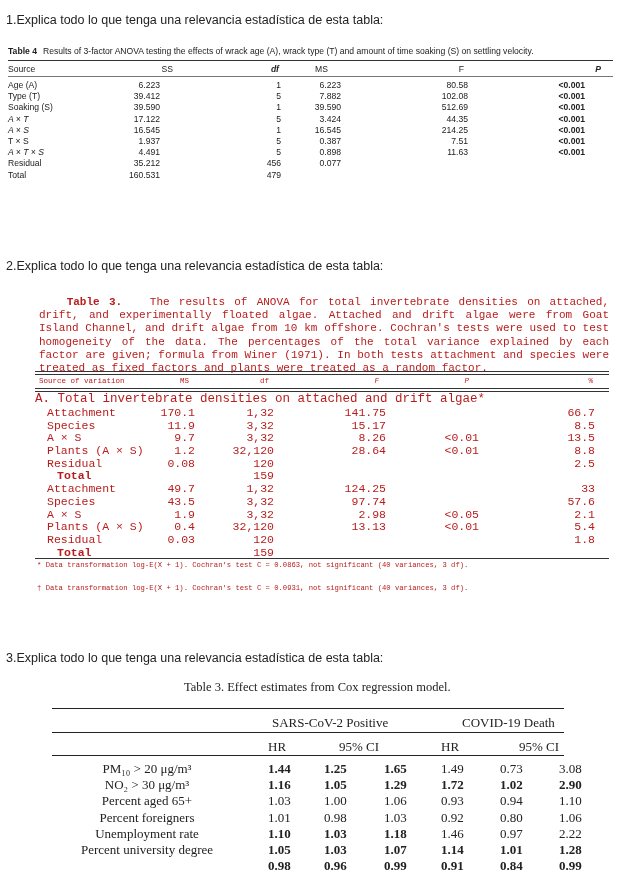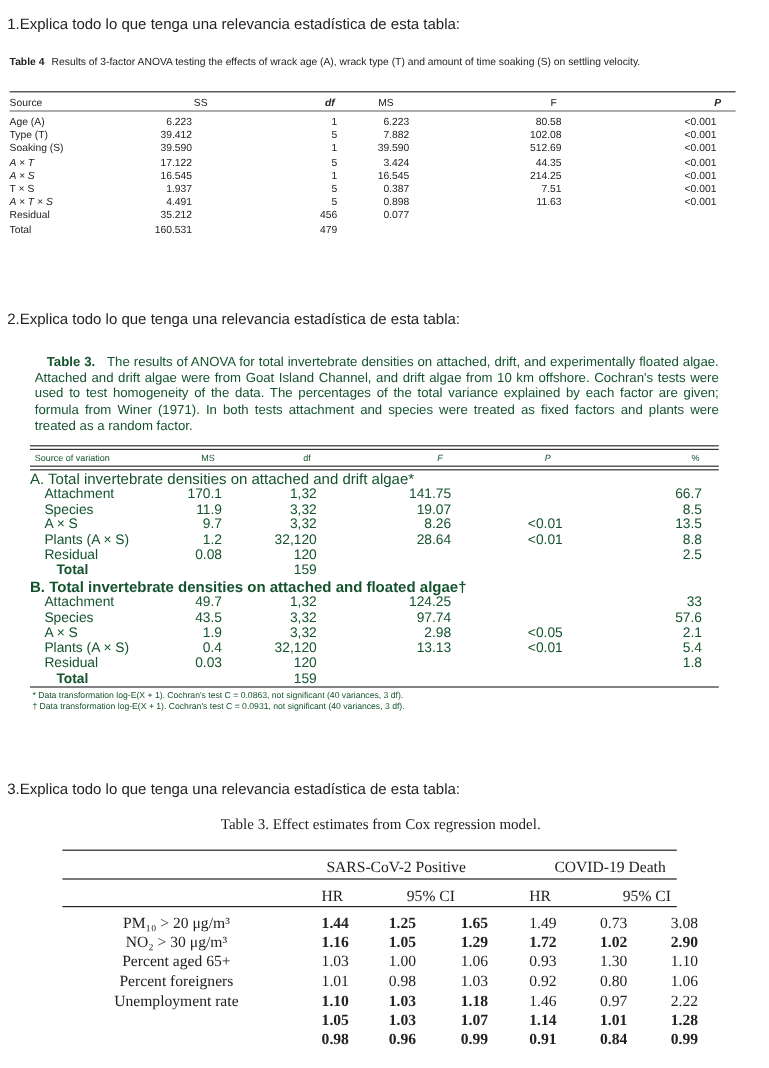--- a/index.html
+++ b/index.html
@@ -1,42 +1,42 @@
 <!DOCTYPE html>
 <html><head>
 <meta charset="utf-8">
 <style>
   html, body { margin:0; padding:0; background:#ffffff; }
   body { width:641px; height:890px; position:relative; overflow:hidden; color:#111; }
   .q { position:absolute; left:6px; font-family:"Liberation Sans", sans-serif; font-size:12.5px; color:#222; }
   
   .t4 { position:absolute; left:8px; top:46px; width:605px; font-family:"Liberation Sans", sans-serif; font-size:8.6px; color:#222; }
-  .t4 .cap { font-size:8.6px; margin-bottom:20px; white-space:nowrap; }
+  .t4 .cap { font-size:8.6px; margin-bottom:4px; white-space:nowrap; }
   .t4 .cap b { font-weight:bold; margin-right:6px; }
   .t4 .rule-top { border-top:1.5px solid #333; }
   .t4 .rule { border-top:0.8px solid #777; }
   .t4 .row { position:relative; height:11.2px; }
   .t4 .hdr { height:15px;text-align:center; }
   .t4 .hdr .c { top:3px; }
   .t4 .c { position:absolute; top:0; white-space:nowrap; }
   .t4 .c0 { left:0; }
   .t4 .c1 { right:453px; }
   .t4 .c2 { right:332px; }
   .t4 .c3 { right:272px; }
   .t4 .c4 { right:145px; }
-  .t4 .c5 { right:16px; }
+  .t4 .c5 { right:28px;font-weight:bold; }
   .t4 .hdr .c1 { right:440px; }
   .t4 .hdr .c2 { right:334px; font-style:italic; font-weight:bold; }
   .t4 .hdr .c3 { right:285px; }
   .t4 .hdr .c4 { right:149px; }
   .t4 .hdr .c5 { right:12px; font-style:italic; font-weight:bold; }
   .t4 .body { padding-top:3px; }
 
   
-  .t3a { position:absolute; left:29px; top:296px; width:570px; font-family:Liberation Sans, sans-serif; color:#14532d; }
+  .t3a { position:absolute; left:39px; top:296px; width:570px; font-family:Liberation Mono, monospace; color:#b91c1c; }
   .t3a .cap { font-size:11px; line-height:13.2px; text-align:justify; margin-left:0; }
   .t3a .cap b { font-weight:bold; }
   .t3a .tbl { position:absolute; left:-4px; top:75px; width:574px; }
   .t3a .dbl { border-top:1px solid #333; height:2px; border-bottom:1px solid #333; }
   .t3a .hdr { position:relative; height:13px; font-size:7.5px; }
   .t3a .hdr .c { top:2px; }
   .t3a .c { position:absolute; white-space:nowrap; }
   .t3a .sec { font-size:12.5px; height:14px; position:relative; padding-left:0; white-space:nowrap; }
   .t3a .row { position:relative; height:12.7px; font-size:11.5px; }
   .t3a .lab { left:12px; }
@@ -183,21 +183,21 @@
           <span class="c lab">Attachment</span>
           <span class="c ms">170.1</span>
           <span class="c df">1,32</span>
           <span class="c f">141.75</span>
           <span class="c pc">66.7</span>
         </div>
         <div class="row">
           <span class="c lab">Species</span>
           <span class="c ms">11.9</span>
           <span class="c df">3,32</span>
-          <span class="c f">19.07</span>
+          <span class="c f">15.17</span>
           <span class="c pc">8.5</span>
         </div>
         <div class="row">
           <span class="c lab">A × S</span>
           <span class="c ms">9.7</span>
           <span class="c df">3,32</span>
           <span class="c f">8.26</span>
           <span class="c p">&lt;0.01</span>
           <span class="c pc">13.5</span>
         </div>
@@ -212,21 +212,20 @@
         <div class="row">
           <span class="c lab">Residual</span>
           <span class="c ms">0.08</span>
           <span class="c df">120</span>
           <span class="c pc">2.5</span>
         </div>
         <div class="row">
           <span class="c tot bold">Total</span>
           <span class="c df">159</span>
         </div>
-        <div class="sec" style="font-weight: bold;">B.  Total invertebrate densities on attached and floated algae†</div>
         <div class="row">
           <span class="c lab">Attachment</span>
           <span class="c ms">49.7</span>
           <span class="c df">1,32</span>
           <span class="c f">124.25</span>
           <span class="c pc">33</span>
         </div>
         <div class="row">
           <span class="c lab">Species</span>
           <span class="c ms">43.5</span>
@@ -256,21 +255,21 @@
           <span class="c df">120</span>
           <span class="c pc">1.8</span>
         </div>
         <div class="row">
           <span class="c tot bold">Total</span>
           <span class="c df">159</span>
         </div>
       </div>
     <div class="single"></div>
     <div class="foot">* Data transformation log-E(X + 1). Cochran's test C = 0.0863, not significant (40 variances, 3 df).</div>
-    <div class="foot" style="margin-top:0">† Data transformation log-E(X + 1). Cochran's test C = 0.0931, not significant (40 variances, 3 df).</div>
+    <div class="foot" style="margin-top:14px">† Data transformation log-E(X + 1). Cochran's test C = 0.0931, not significant (40 variances, 3 df).</div>
   </div>
 </div>
 
 <div class="q" style="top:651px">3.Explica todo lo que tenga una relevancia estadística de esta tabla:</div>
 
 <div class="t3b">
   <div class="cap">Table 3. Effect estimates from Cox regression model.</div>
   <div class="thick" style="top:28px"></div>
   <span class="c grp" style="left:220px">SARS-CoV-2 Positive</span>
   <span class="c grp" style="left:410px">COVID-19 Death</span>
@@ -298,21 +297,21 @@
         <span class="c hr2 bold">1.72</span>
         <span class="c lo2 bold">1.02</span>
         <span class="c hi2 bold">2.90</span>
       </div>
       <div class="row" style="top: 113.4px;">
         <span class="c lab">Percent aged 65+</span>
         <span class="c hr1">1.03</span>
         <span class="c lo1">1.00</span>
         <span class="c hi1">1.06</span>
         <span class="c hr2">0.93</span>
-        <span class="c lo2">1.30</span>
+        <span class="c lo2">0.94</span>
         <span class="c hi2">1.10</span>
       </div>
       <div class="row" style="top: 129.6px;">
         <span class="c lab">Percent foreigners</span>
         <span class="c hr1">1.01</span>
         <span class="c lo1">0.98</span>
         <span class="c hi1">1.03</span>
         <span class="c hr2">0.92</span>
         <span class="c lo2">0.80</span>
         <span class="c hi2">1.06</span>
@@ -320,20 +319,21 @@
       <div class="row" style="top: 145.8px;">
         <span class="c lab">Unemployment rate</span>
         <span class="c hr1 bold">1.10</span>
         <span class="c lo1 bold">1.03</span>
         <span class="c hi1 bold">1.18</span>
         <span class="c hr2">1.46</span>
         <span class="c lo2">0.97</span>
         <span class="c hi2">2.22</span>
       </div>
       <div class="row" style="top: 162px;">
+        <span class="c lab">Percent university degree</span>
         <span class="c hr1 bold">1.05</span>
         <span class="c lo1 bold">1.03</span>
         <span class="c hi1 bold">1.07</span>
         <span class="c hr2 bold">1.14</span>
         <span class="c lo2 bold">1.01</span>
         <span class="c hi2 bold">1.28</span>
       </div>
       <div class="row" style="top: 178.2px;">
         <span class="c hr1 bold">0.98</span>
         <span class="c lo1 bold">0.96</span>

